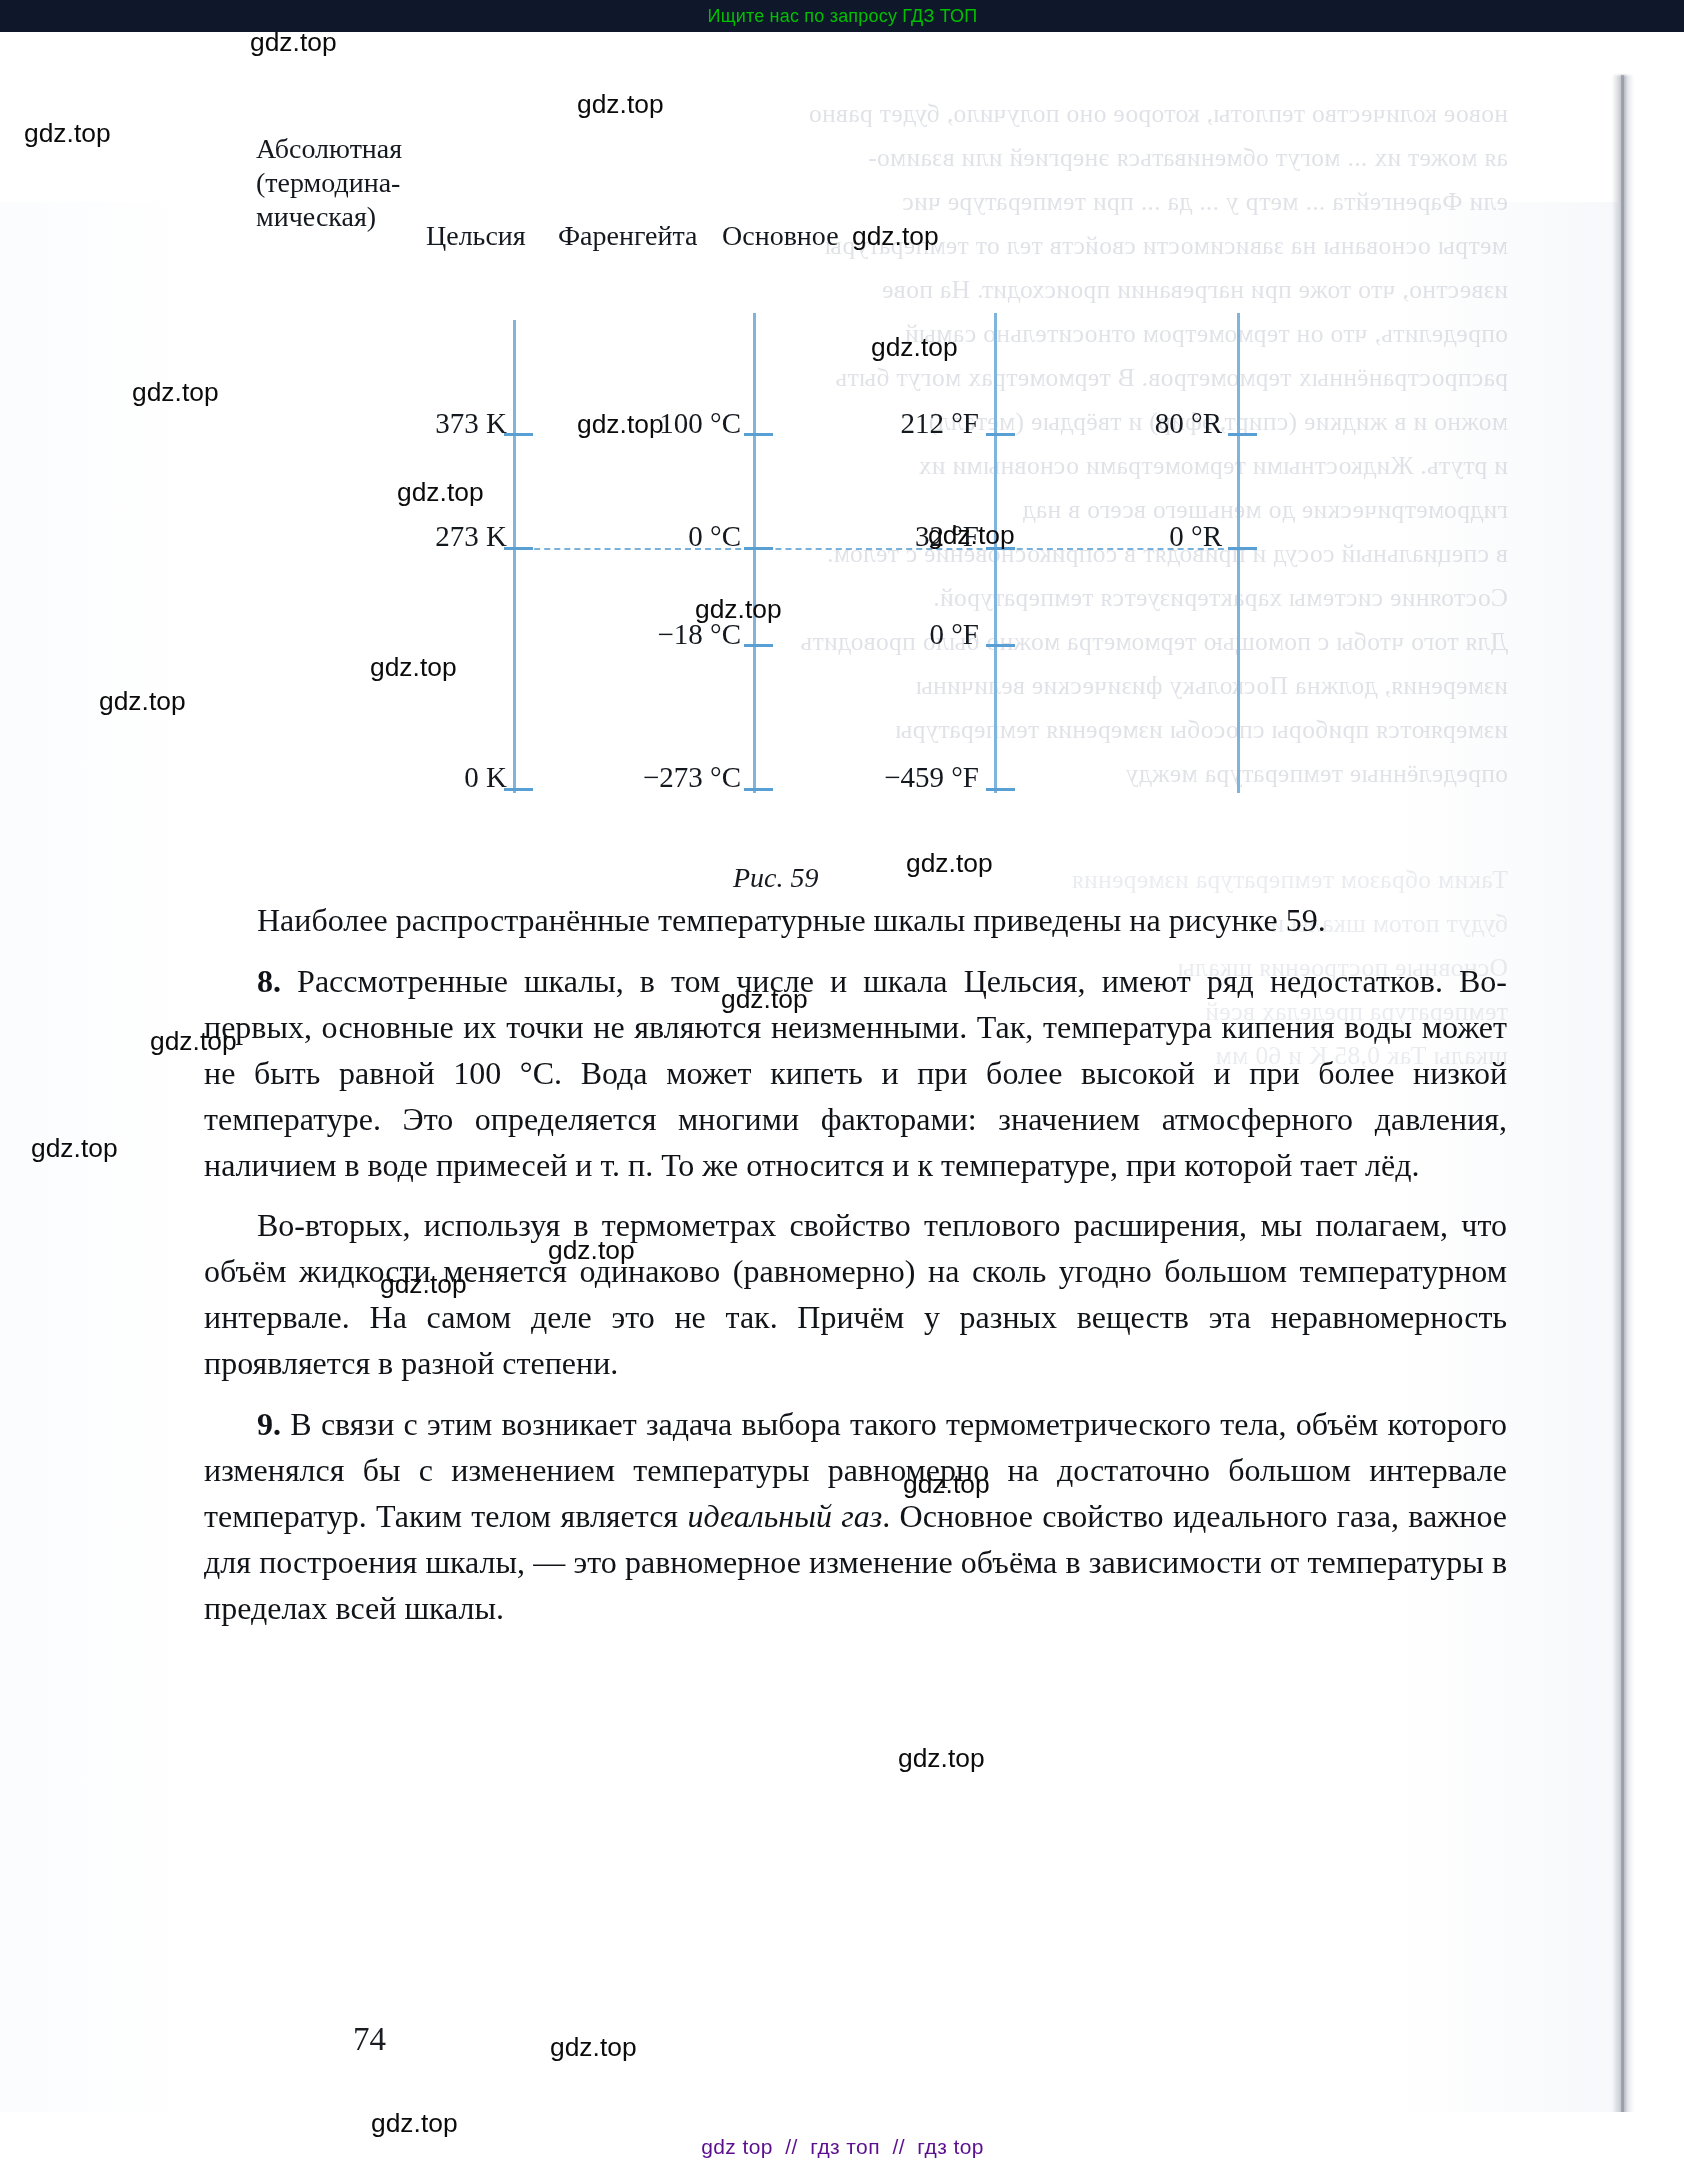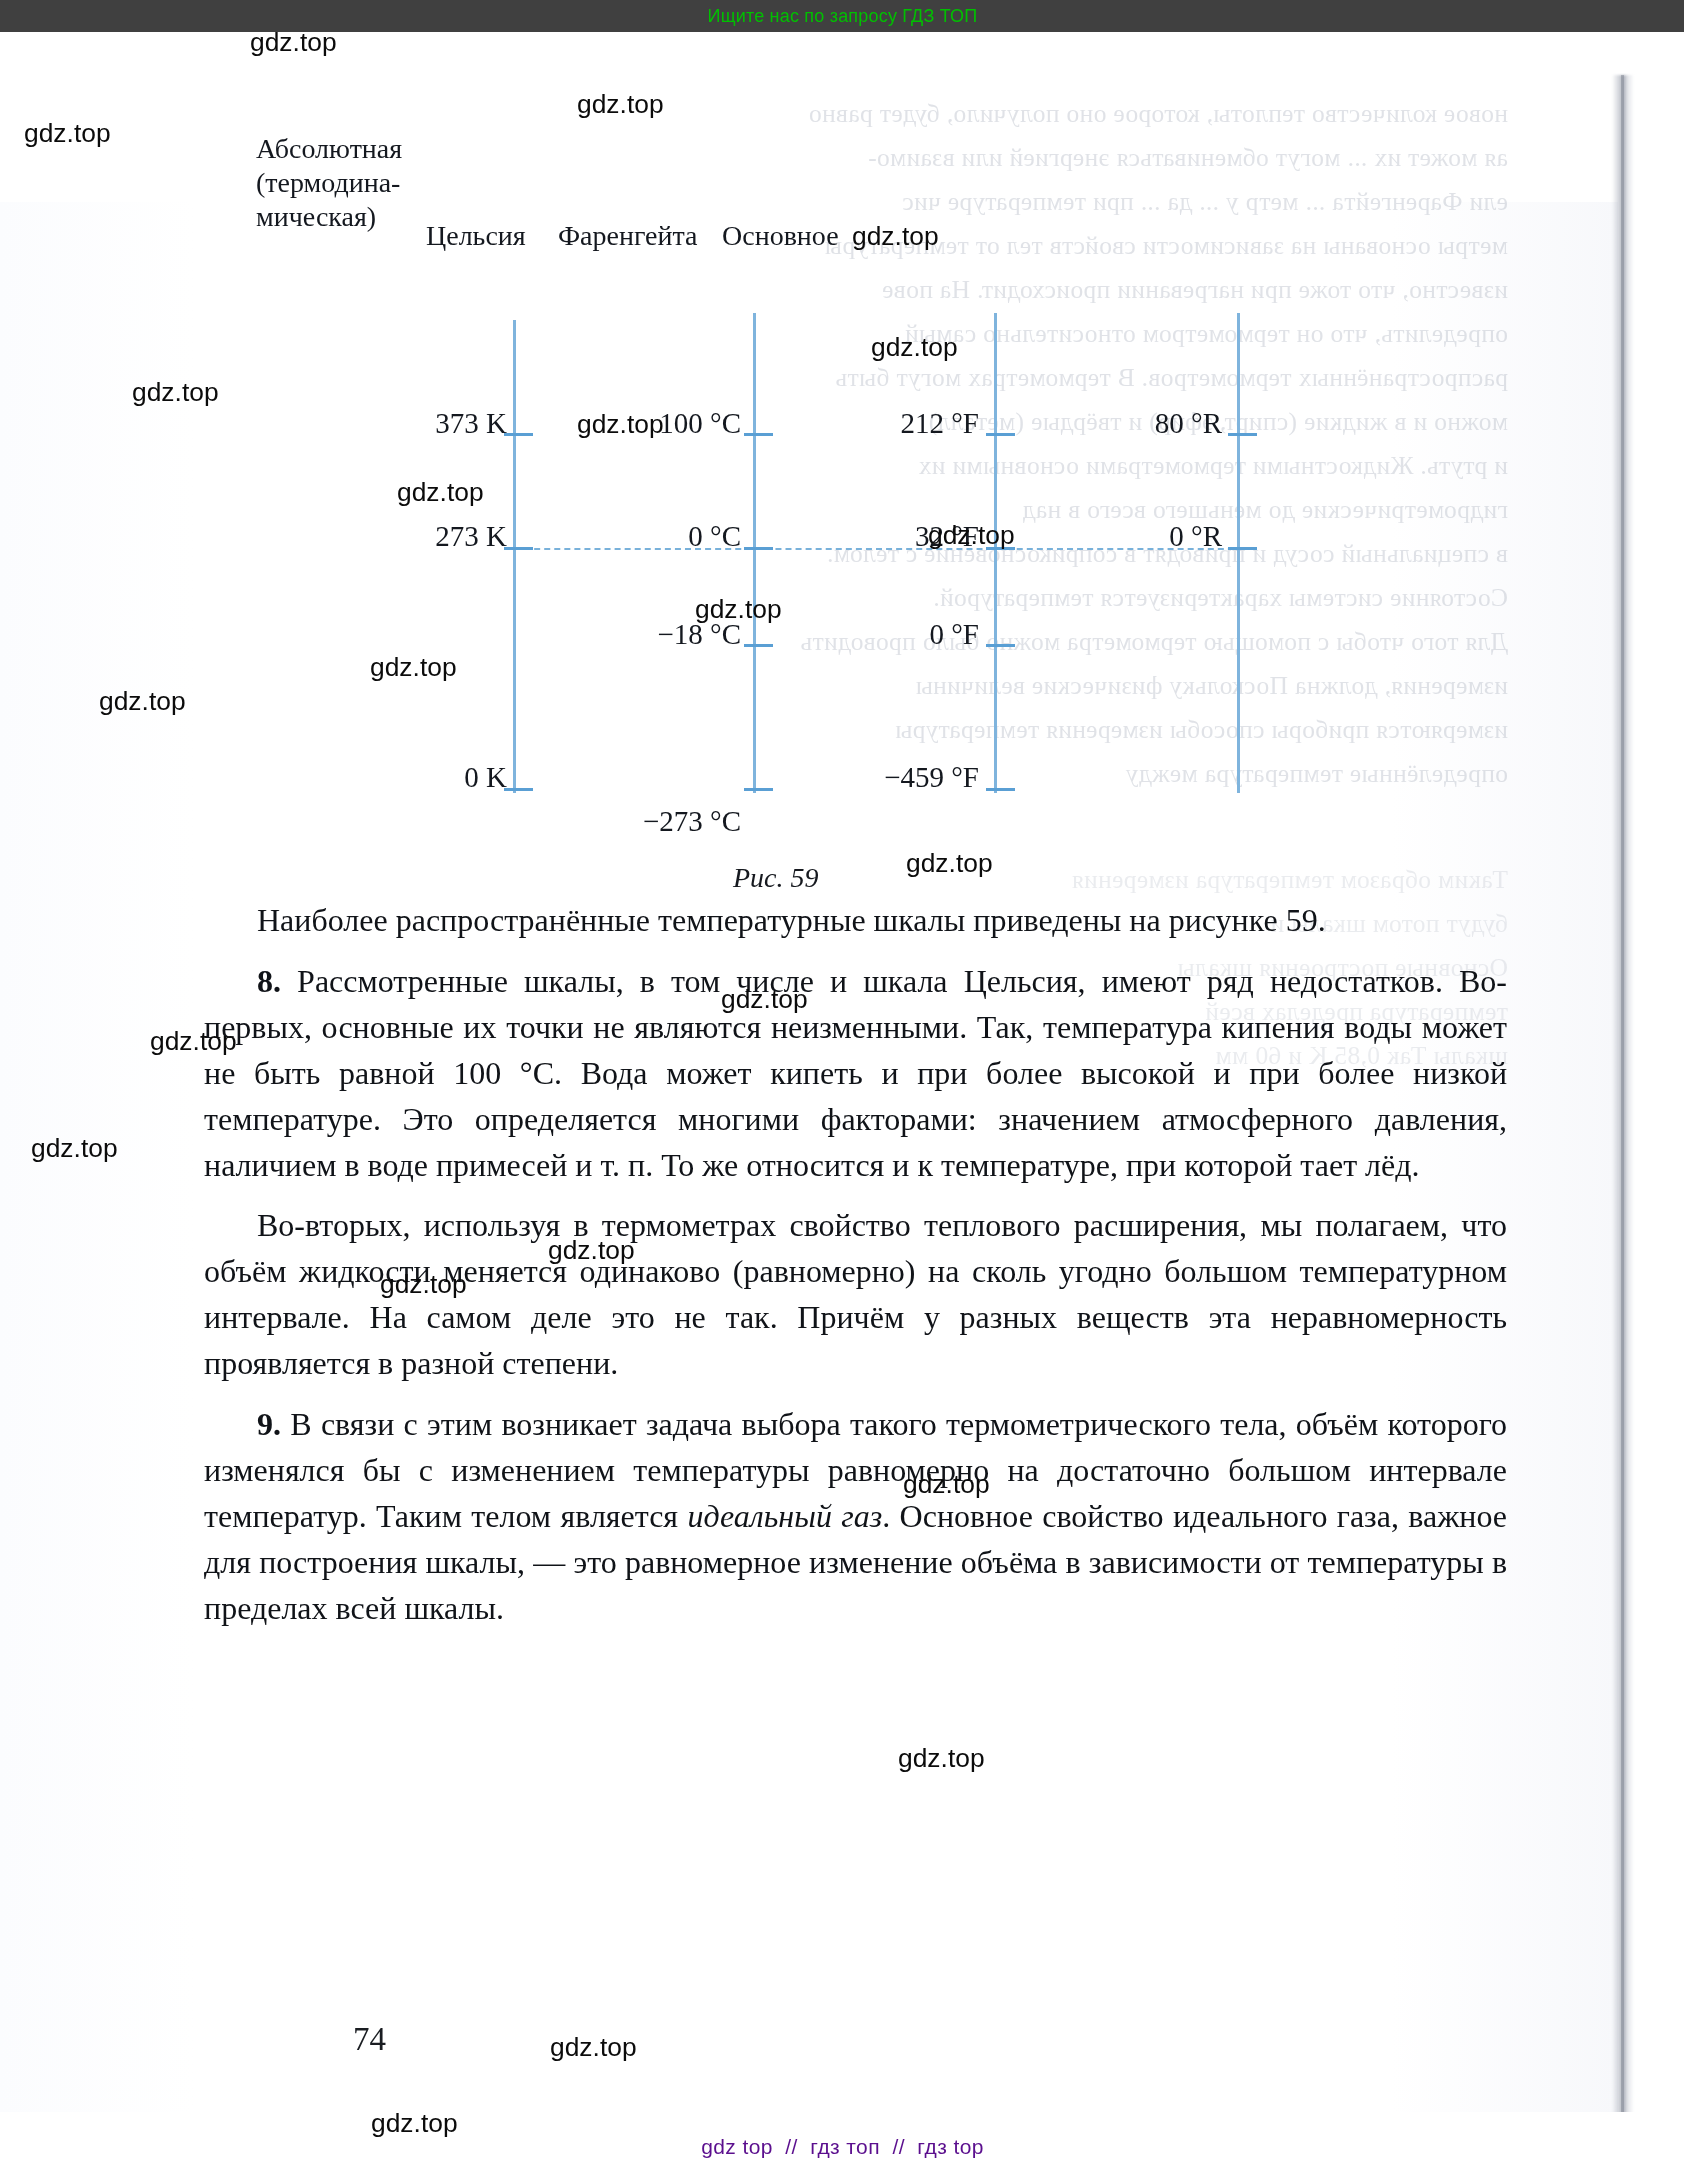--- a/index.html
+++ b/index.html
@@ -15,21 +15,21 @@
     font-family: "Liberation Serif", "DejaVu Serif", serif;
     -webkit-font-smoothing: antialiased;
   }
 
   
   #top-banner {
     position: absolute;
     top: 0; left: 0;
     width: 1685px;
     height: 32px;
-    background: #404040;
+    background: #0f172a;
     text-align: center;
     line-height: 32px;
     font-family: "Liberation Sans", "DejaVu Sans", sans-serif;
     font-size: 18px;
     color: #00c000;
     letter-spacing: 0.2px;
     z-index: 40;
   }
 
   
@@ -264,21 +264,21 @@
 
     <div class="val" style="left:324px; top:437px; width:183px;">273 K</div>
     <div class="val" style="left:537px; top:437px; width:204px;">0 °C</div>
     <div class="val" style="left:775px; top:437px; width:204px;">32 °F</div>
     <div class="val" style="left:1022px; top:437px; width:200px;">0 °R</div>
 
     <div class="val" style="left:537px; top:535px; width:204px;">−18 °C</div>
     <div class="val" style="left:775px; top:535px; width:204px;">0 °F</div>
 
     <div class="val" style="left:324px; top:678px; width:183px;">0 K</div>
-    <div class="val" style="left:520px; top:678px; width:221px;margin-top:44px;">−273 °C</div>
+    <div class="val" style="left:520px; top:678px; width:221px;">−273 °C</div>
     <div class="val" style="left:758px; top:678px; width:221px;">−459 °F</div>
 
     <div id="fig-caption">Рис. 59</div>
   </div>
 
   <div id="body-text">
     <p>Наиболее распространённые температурные шкалы приведены на рисунке 59.</p>
     <p><b>8.</b><span> Рассмотренные шкалы, в том числе и шкала Цельсия, имеют ряд недостатков. Во-первых, основные их точки не являются неизменными. Так, температура кипения воды может не быть равной 100 °C. Вода может кипеть и при более высокой и при более низкой температуре. Это определяется многими факторами: значением атмосферного давления, наличием в воде примесей и т. п. То же относится и к температуре, при которой тает лёд.</span></p>
     <p>Во-вторых, используя в термометрах свойство теплового расширения, мы полагаем, что объём жидкости меняется одинаково (равномерно) на сколь угодно большом температурном интервале. На самом деле это не так. Причём у разных веществ эта неравномерность проявляется в разной степени.</p>
     <p><b>9.</b><span> В связи с этим возникает задача выбора такого термометрического тела, объём которого изменялся бы с изменением температуры равномерно на достаточно большом интервале температур. Таким телом является </span><i>идеальный газ</i><span>. Основное свойство идеального газа, важное для построения шкалы, — это равномерное изменение объёма в зависимости от температуры в пределах всей шкалы.</span></p>

